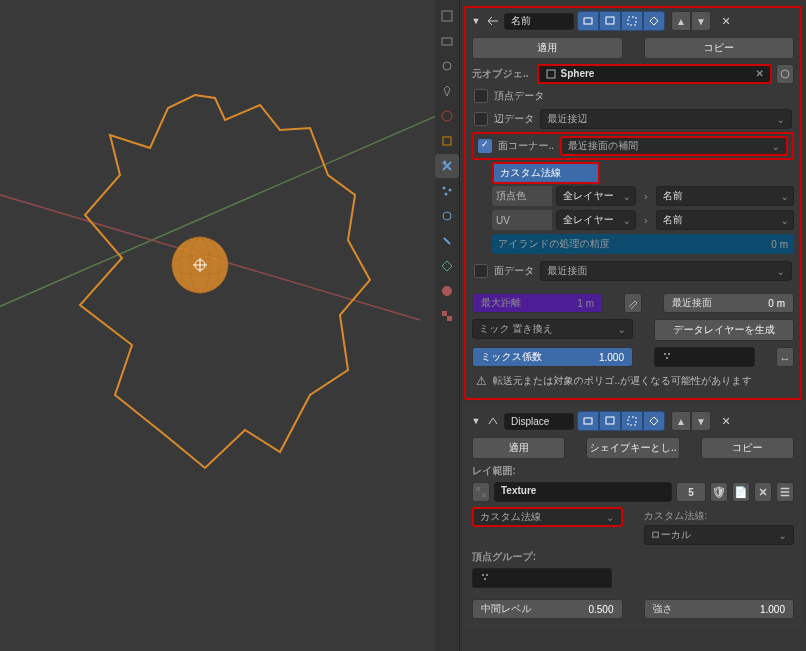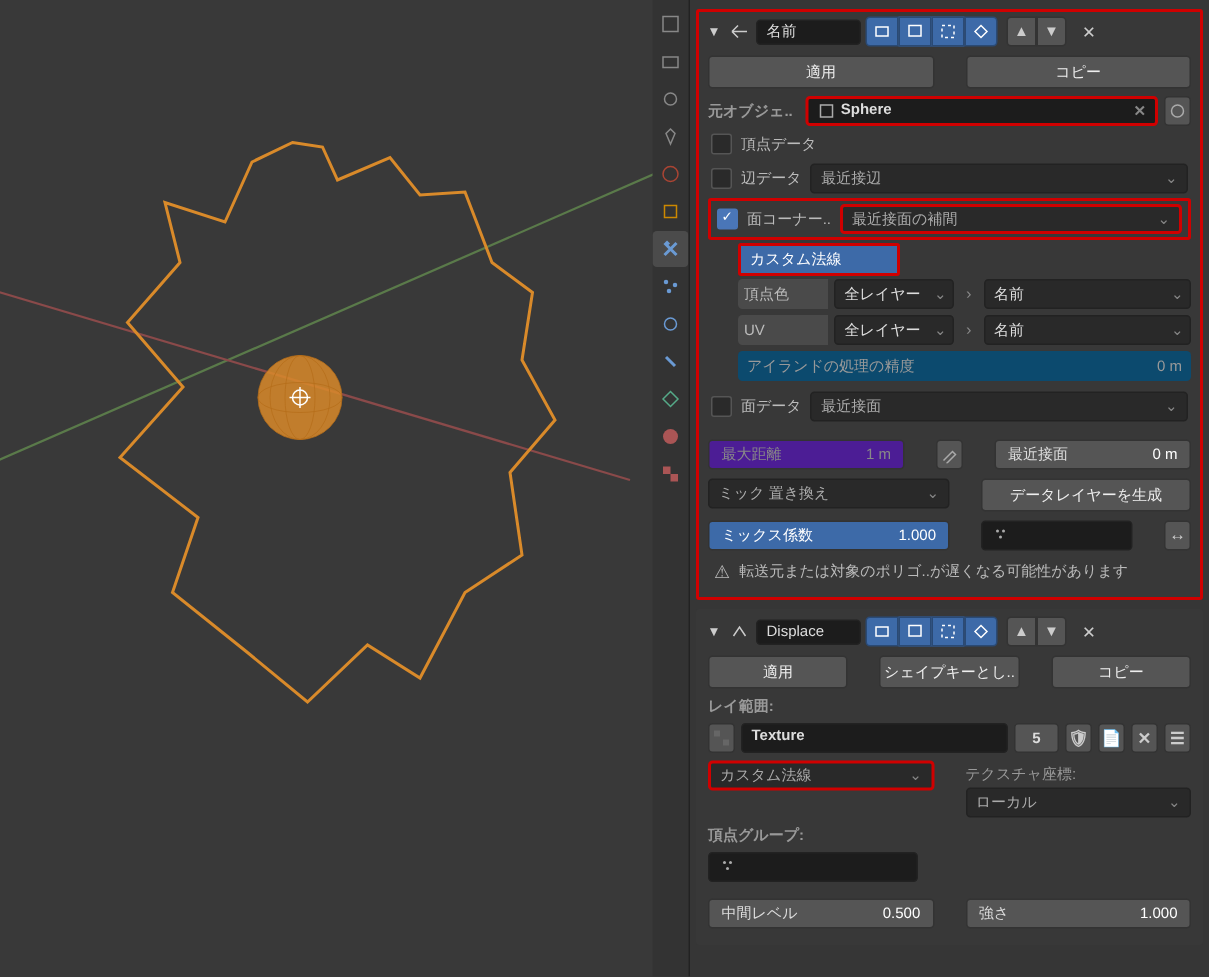--- a/index.html
+++ b/index.html
@@ -406,21 +406,21 @@
       <div class="prop-pick">☰</div>
     </div>
 
     <div class="btn-row">
       <div style="flex:1">
         <div class="dd red">
             <span>カスタム法線</span>
           </div>
       </div>
       <div style="flex:1">
-        <div class="prop-label left" style="padding:2px 0">テクスチャ座標:</div>
+        <div class="prop-label left" style="padding:2px 0">カスタム法線:</div>
         <div class="dd">
             <span>ローカル</span>
           </div>
       </div>
     </div>
 
     <div class="prop-row">
         <span class="prop-label left">頂点グループ:</span>
       </div>
     <div class="prop-row">

